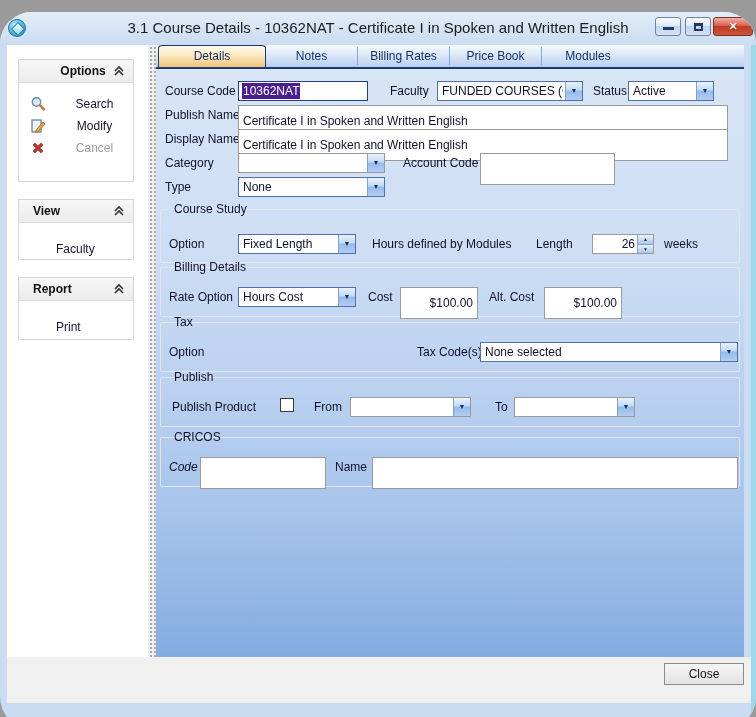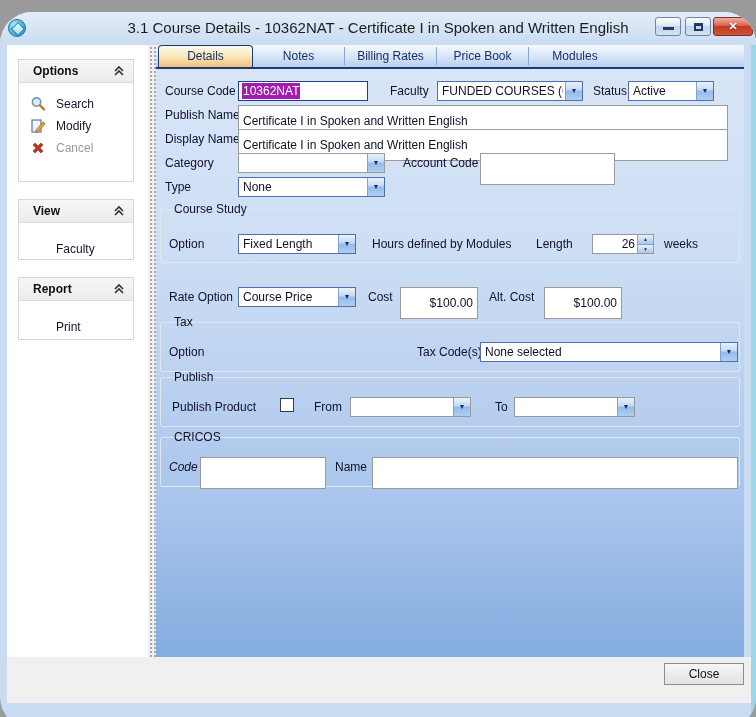--- a/index.html
+++ b/index.html
@@ -38,21 +38,21 @@
   }
   .glyph-min { position:absolute; left:7px; bottom:5px; width:11px; height:3px; background:#243a63; }
   .glyph-max { position:absolute; left:8px; top:5px; width:9px; height:8px; border:2px solid #243a63; border-top-width:3px; background:transparent; }
   
   .edge-right  { position:absolute; left:751px; top:33px; width:5px; height:684px; background:#9dd7e8; }
   .edge-bottom-blue { position:absolute; left:0; top:710px; width:756px; height:5px; background:#aecbea; }
   .edge-bottom-cyan { position:absolute; left:0; top:715px; width:756px; height:2px; background:#86d2e4; }
   
   .sidebar { position:absolute; left:7px; top:33px; width:141px; height:645px; background:#ffffff; }
   .side-box { position:absolute; left:11px; width:116px; background:#fff; border:1px solid #d6d6d6; }
-  .box-options { top:14px;  height:123px; }
+  .box-options { top:14px;  height:123px;text-align:center; }
   .box-view    { top:154px; height:61px; }
   .box-report  { top:232px; height:63px; }
   .side-header {
     position:relative; height:23px; background:linear-gradient(180deg,#f7f7f7,#ececec);
     border-bottom:1px solid #dcdcdc; line-height:22px; padding-left:14px;
     font-weight:bold; color:#111;
   }
   .collapse-ic { position:absolute; right:8px; top:5px; width:12px; height:12px; }
   .side-items { padding-top:10px; }
   .side-item { position:relative; height:22px; line-height:22px; padding-left:37px; color:#15152e; cursor:default; }
@@ -71,40 +71,40 @@
     position:absolute; left:0; top:0; width:588px; height:24px;
     background:linear-gradient(180deg,#f5fafe 0%,#dbe8f8 45%,#b9cfef 100%);
     border-bottom:2px solid #1b3a78; display:flex;
   }
   .tab {
     width:92px; text-align:center; line-height:22px; color:#15306b;
     border-right:1px solid #8aa7cf; align-self:center; height:18px; line-height:18px;
   }
   .tab:last-of-type { border-right:none; }
   .tab-active {
-    width:95px; height:22px; line-height:20px; margin:2px 0 0 2px; text-align:center;
+    width:108px; height:22px; line-height:20px; margin:2px 0 0 2px; text-align:center;
     background:linear-gradient(180deg,#fefaec 0%,#fbe9c0 45%,#f3c277 100%);
     border:1px solid #1b3a78; border-bottom:none; border-radius:4px 4px 0 0;
     color:#15306b; align-self:flex-end;
   }
   .content {
     position:absolute; left:0; top:24px; width:588px; height:621px;
     background:linear-gradient(180deg,#d8e5f6 0%,#cddef4 30%,#a9c5ec 70%,#7ca7dd 100%);
   }
   .lbl { position:absolute; white-space:nowrap; color:#10102a; }
   .tinput {
     position:absolute; height:32px; border:1px solid #9a9a9a; background:#fff;
     font-family:"Liberation Sans",sans-serif; font-size:12px; color:#10102a; padding:0 4px;
   }
   .tinput.money { text-align:right; }
   .focus-input {
     position:absolute; height:20px; border:1px solid #1f3f8f; background:#fff;
     line-height:18px; padding:0 3px;
   }
-  .focus-input .sel { background:#a21caf; color:#fff; padding:1px 1px; }
+  .focus-input .sel { background:#4c1d95; color:#fff; padding:1px 1px; }
   .combo { position:absolute; height:20px; background:#fff; border:1px solid #4f6fae; }
   .combo.gray { border-color:#9a9a9a; }
   .combo .val {
     position:absolute; left:4px; top:0; right:19px; line-height:18px; overflow:hidden;
     white-space:nowrap; color:#10102a;
   }
   .combo .btn {
     position:absolute; right:0; top:0; width:17px; height:100%;
     background:linear-gradient(180deg,#e9f2fc 0%,#c3d9f4 45%,#93bbeb 50%,#b3cdf0 100%);
     border-left:1px solid #7fa3d0; text-align:center; font-size:7px; line-height:18px; color:#13306e;
@@ -294,23 +294,26 @@
       <div class="lbl" style="left:380px; top:168px;">Length</div>
       <div class="spinner" style="left:436px; top:165px; width:62px;">
         <span class="num">26</span>
         <span class="btns">
           <span class="sb">▲</span>
           <span class="sb">▼</span>
         </span>
       </div>
       <div class="lbl" style="left:508px; top:168px;">weeks</div>
 
+      <div class="grp" style="left:4px; top:198px; width:580px; height:50px;">
+        <div class="grp-legend">Billing Details</div>
+      </div>
       <div class="lbl" style="left:13px; top:221px;">Rate Option</div>
       <div class="combo" style="left:82px; top:218px; width:118px;">
-        <span class="val">Course Price</span>
+        <span class="val">Hours Cost</span>
         <span class="btn">▼</span>
       </div>
       <div class="lbl" style="left:212px; top:221px;">Cost</div>
       <input class="tinput money" style="left: 244px; top: 218px; width: 78px;" value="$100.00">
       <div class="lbl" style="left:333px; top:221px;">Alt. Cost</div>
       <input class="tinput money" style="left: 388px; top: 218px; width: 78px;" value="$100.00">
 
       <div class="grp" style="left:4px; top:253px; width:580px; height:50px;">
         <div class="grp-legend">Tax</div>
       </div>

